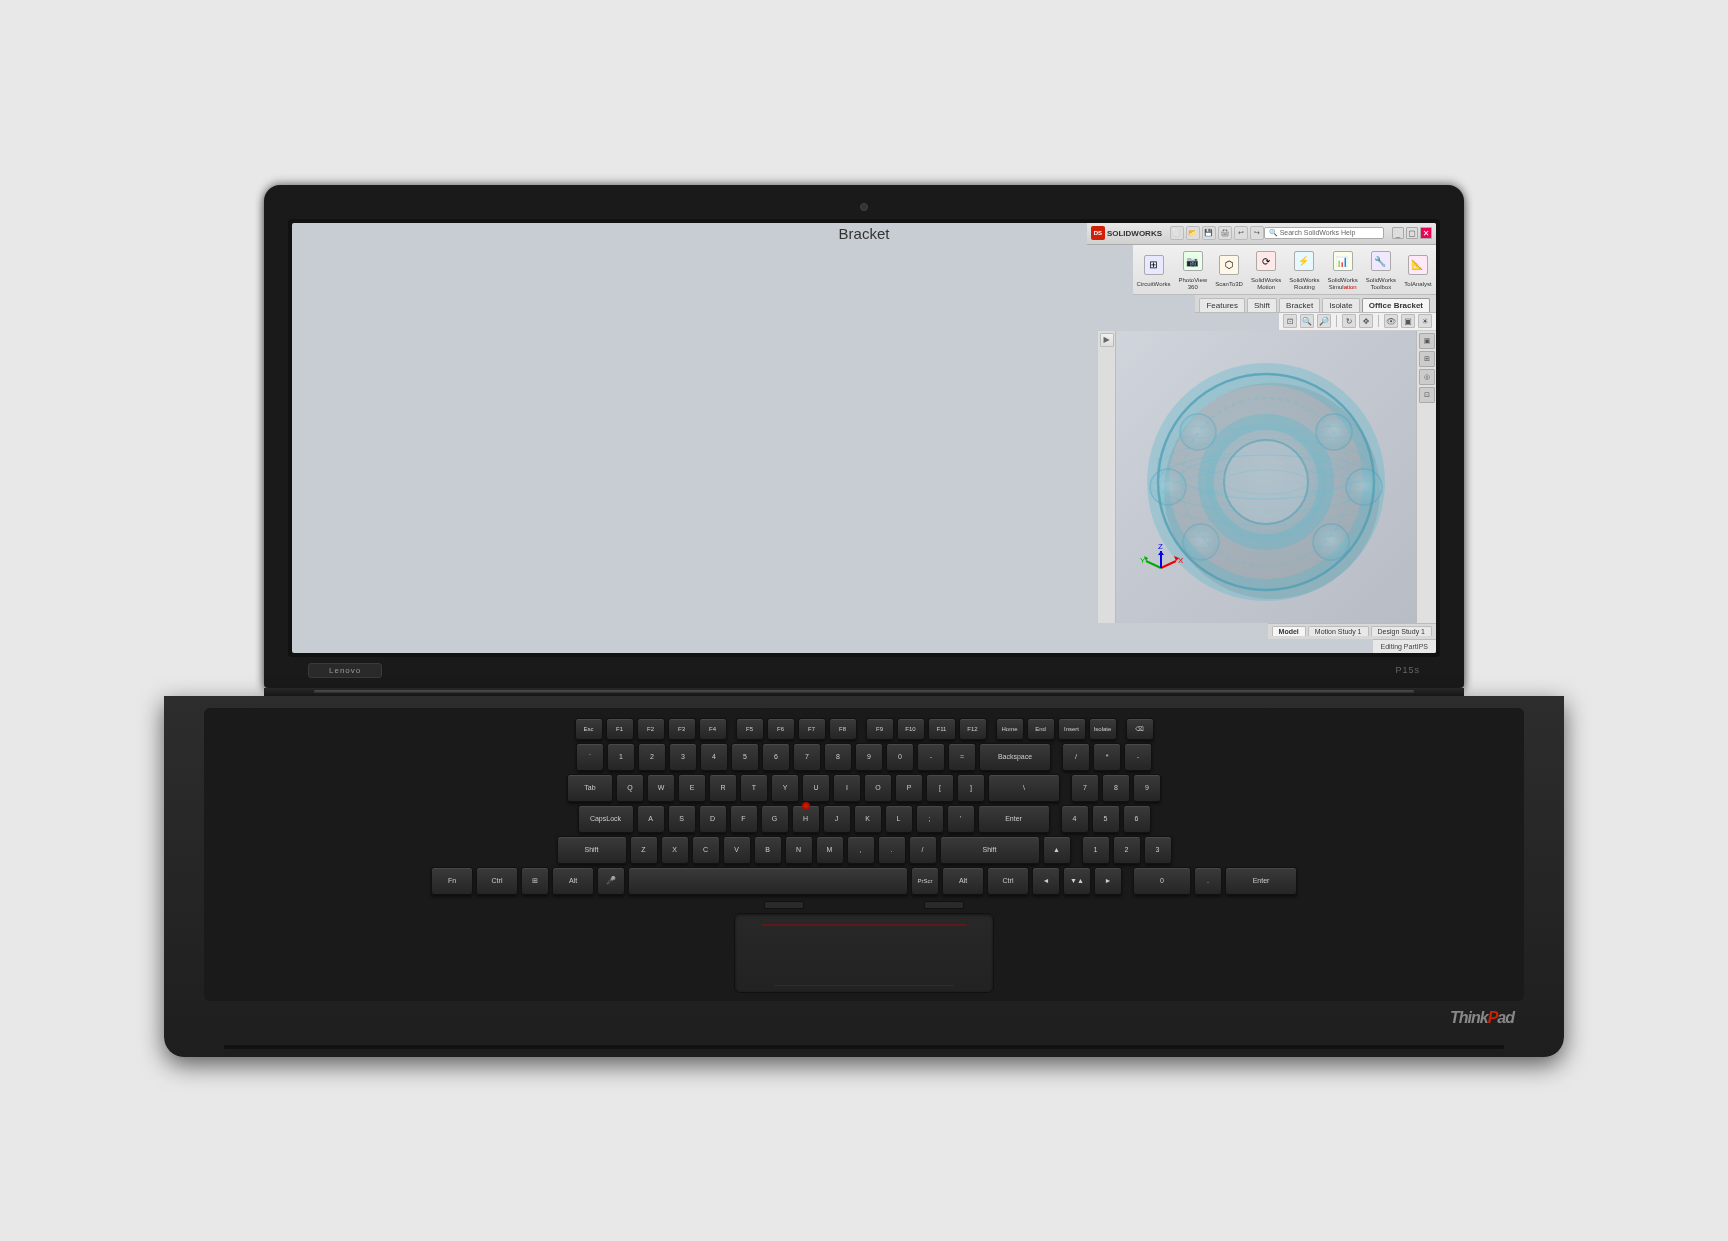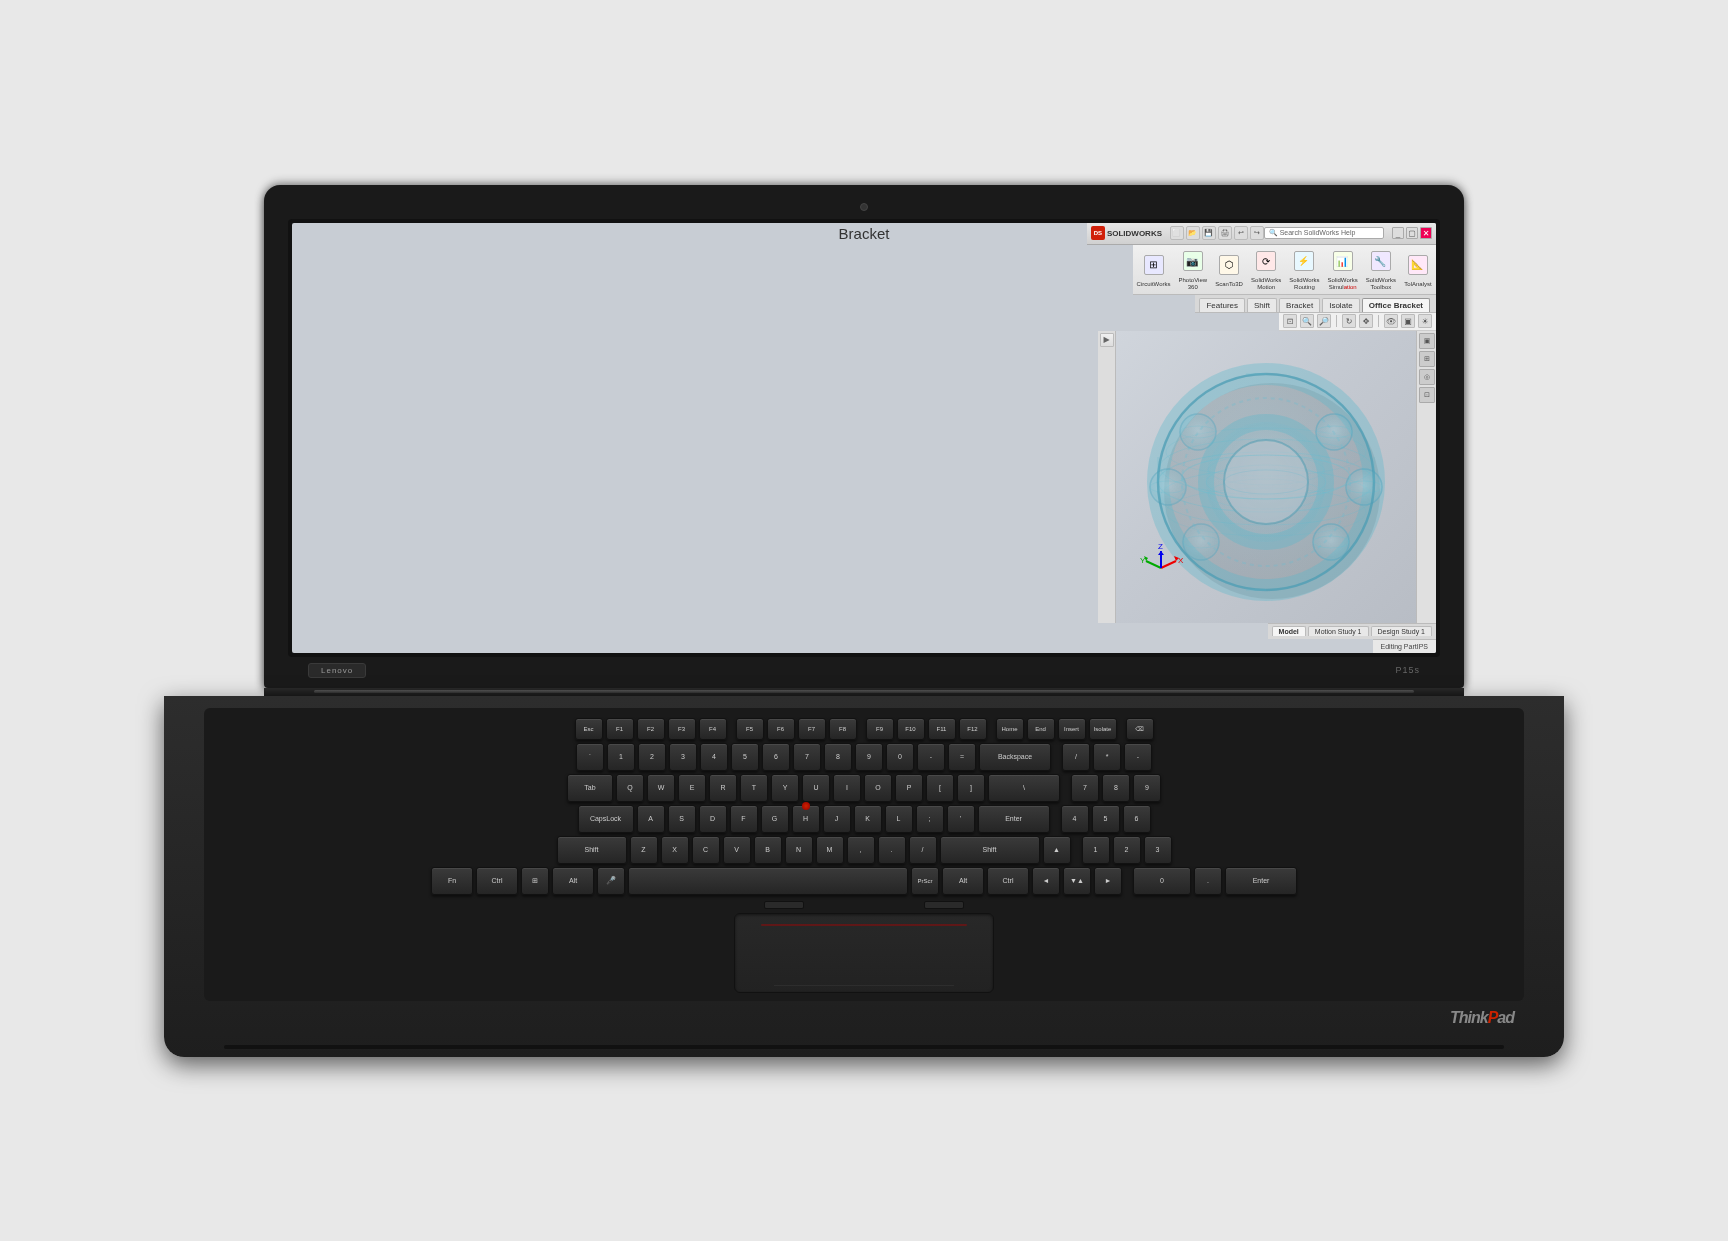--- a/index.html
+++ b/index.html
@@ -488,21 +488,21 @@
       display: flex;
       justify-content: space-between;
       align-items: center;
       margin-top: 6px;
       padding: 0 20px;
     }
     .lenovo-screen {
       background: #2a2a2a;
       border: 1px solid #3a3a3a;
       border-radius: 3px;
-      padding: 2px 12px;
+      padding: 2px 20px;
       font-size: 8px;
       color: #999;
       letter-spacing: 1px;
     }
     .thinkpad-logo {
       font-size: 16px;
       font-weight: bold;
       color: #888;
       font-style: italic;
       letter-spacing: -1px;

